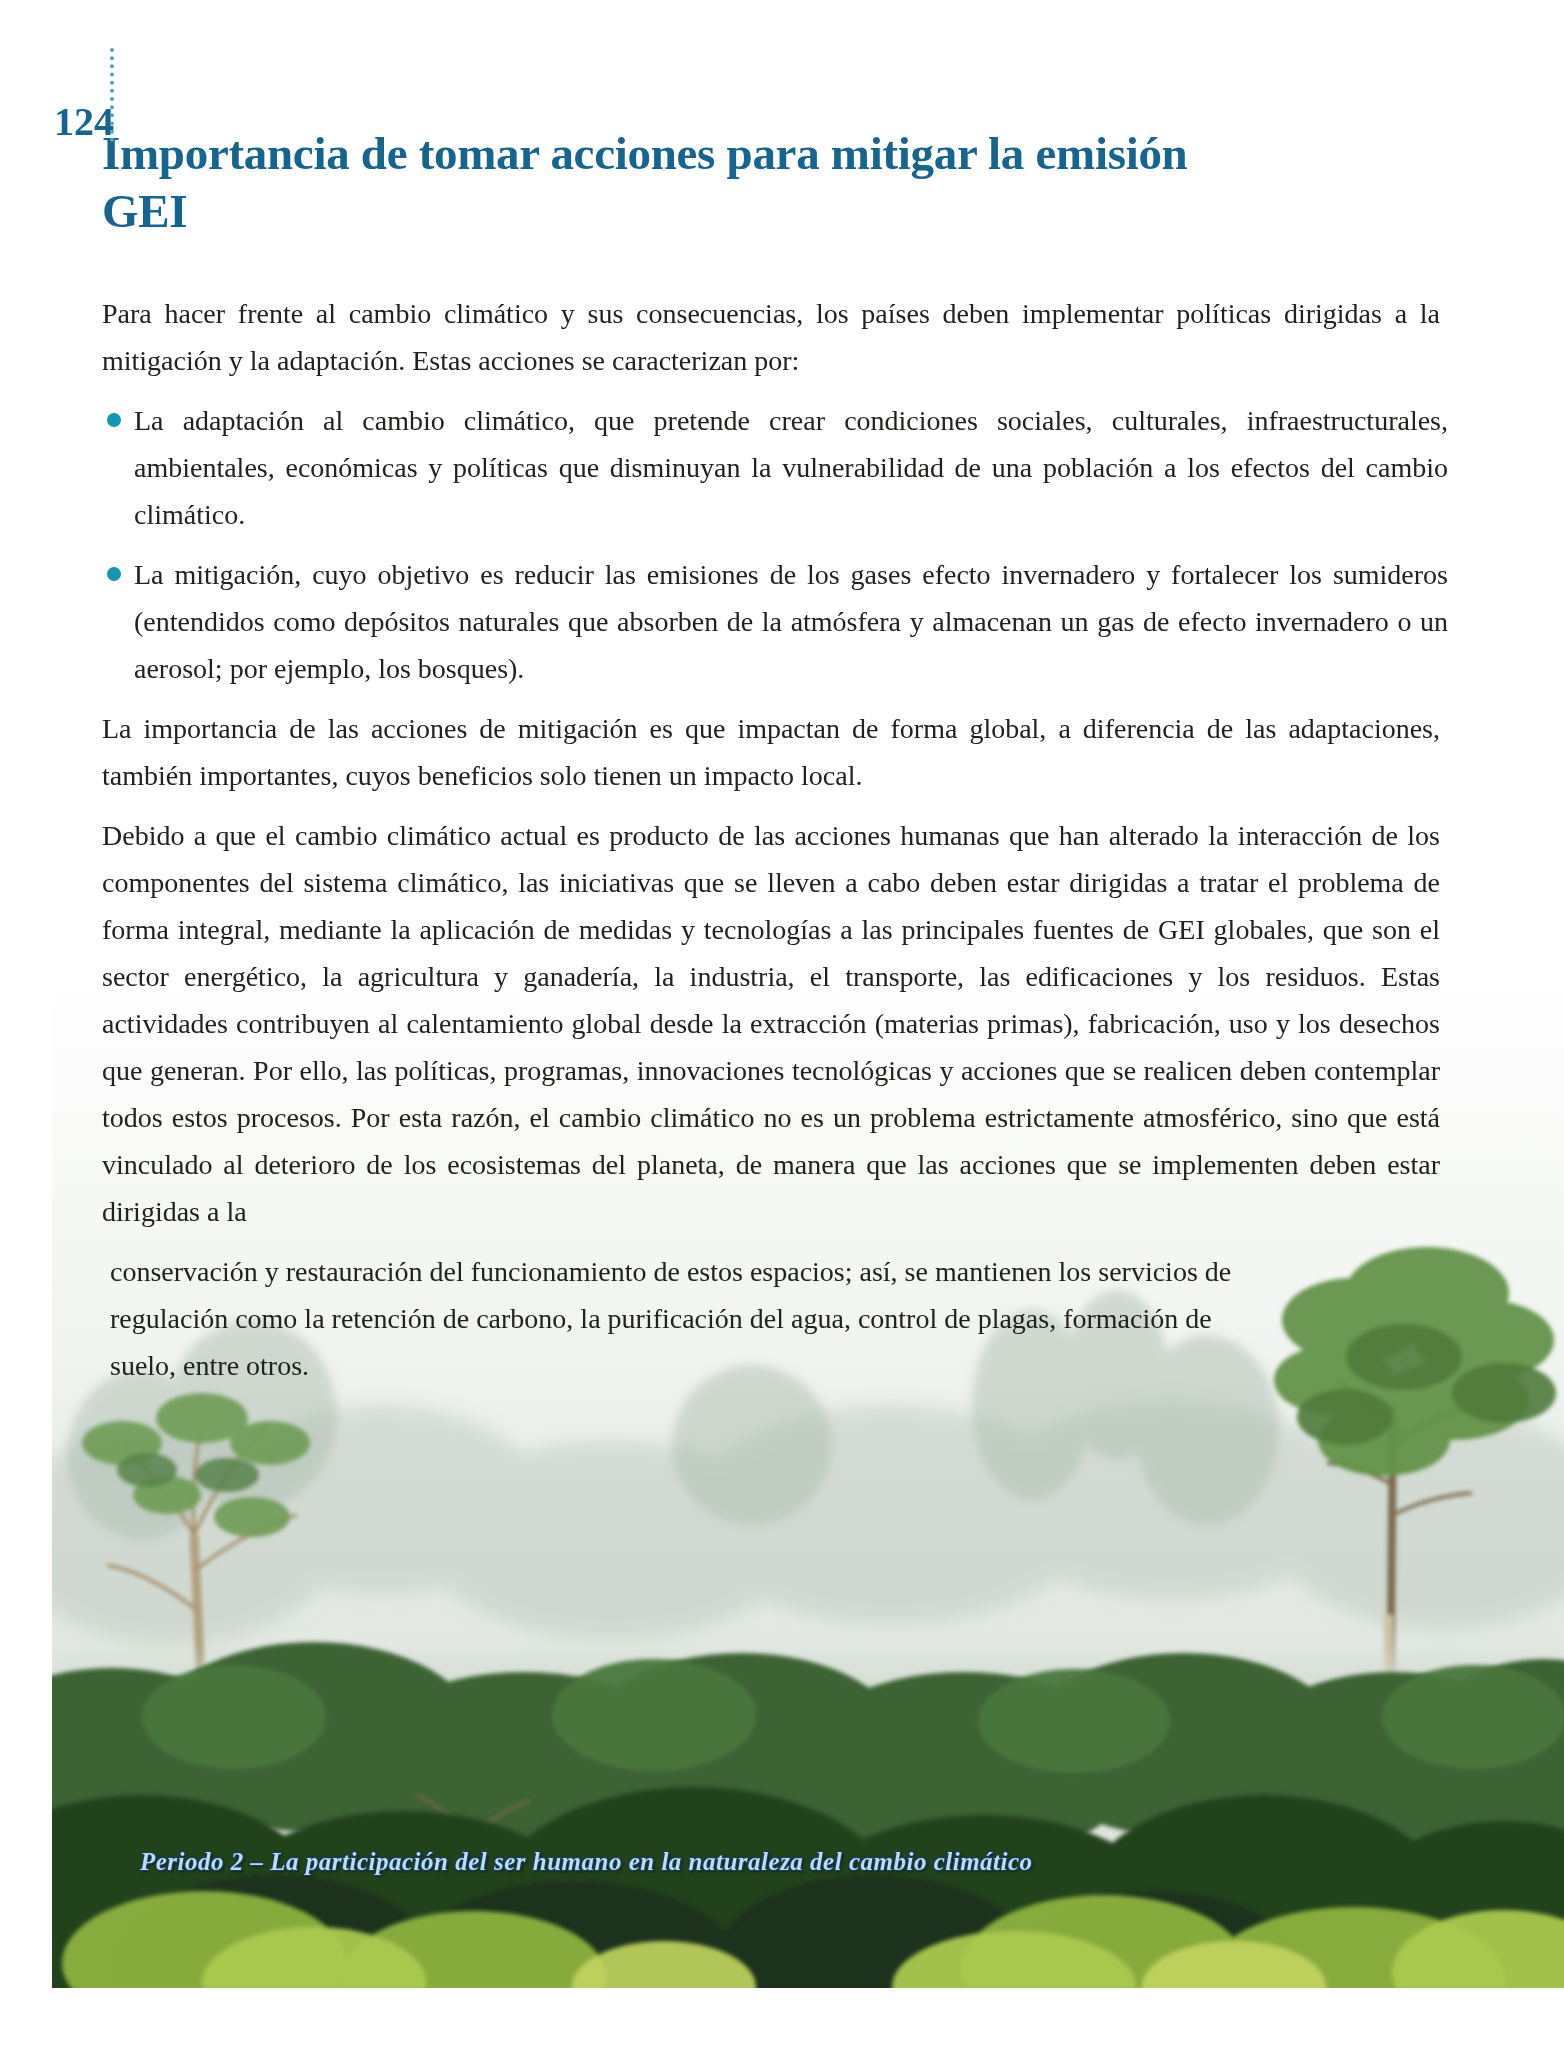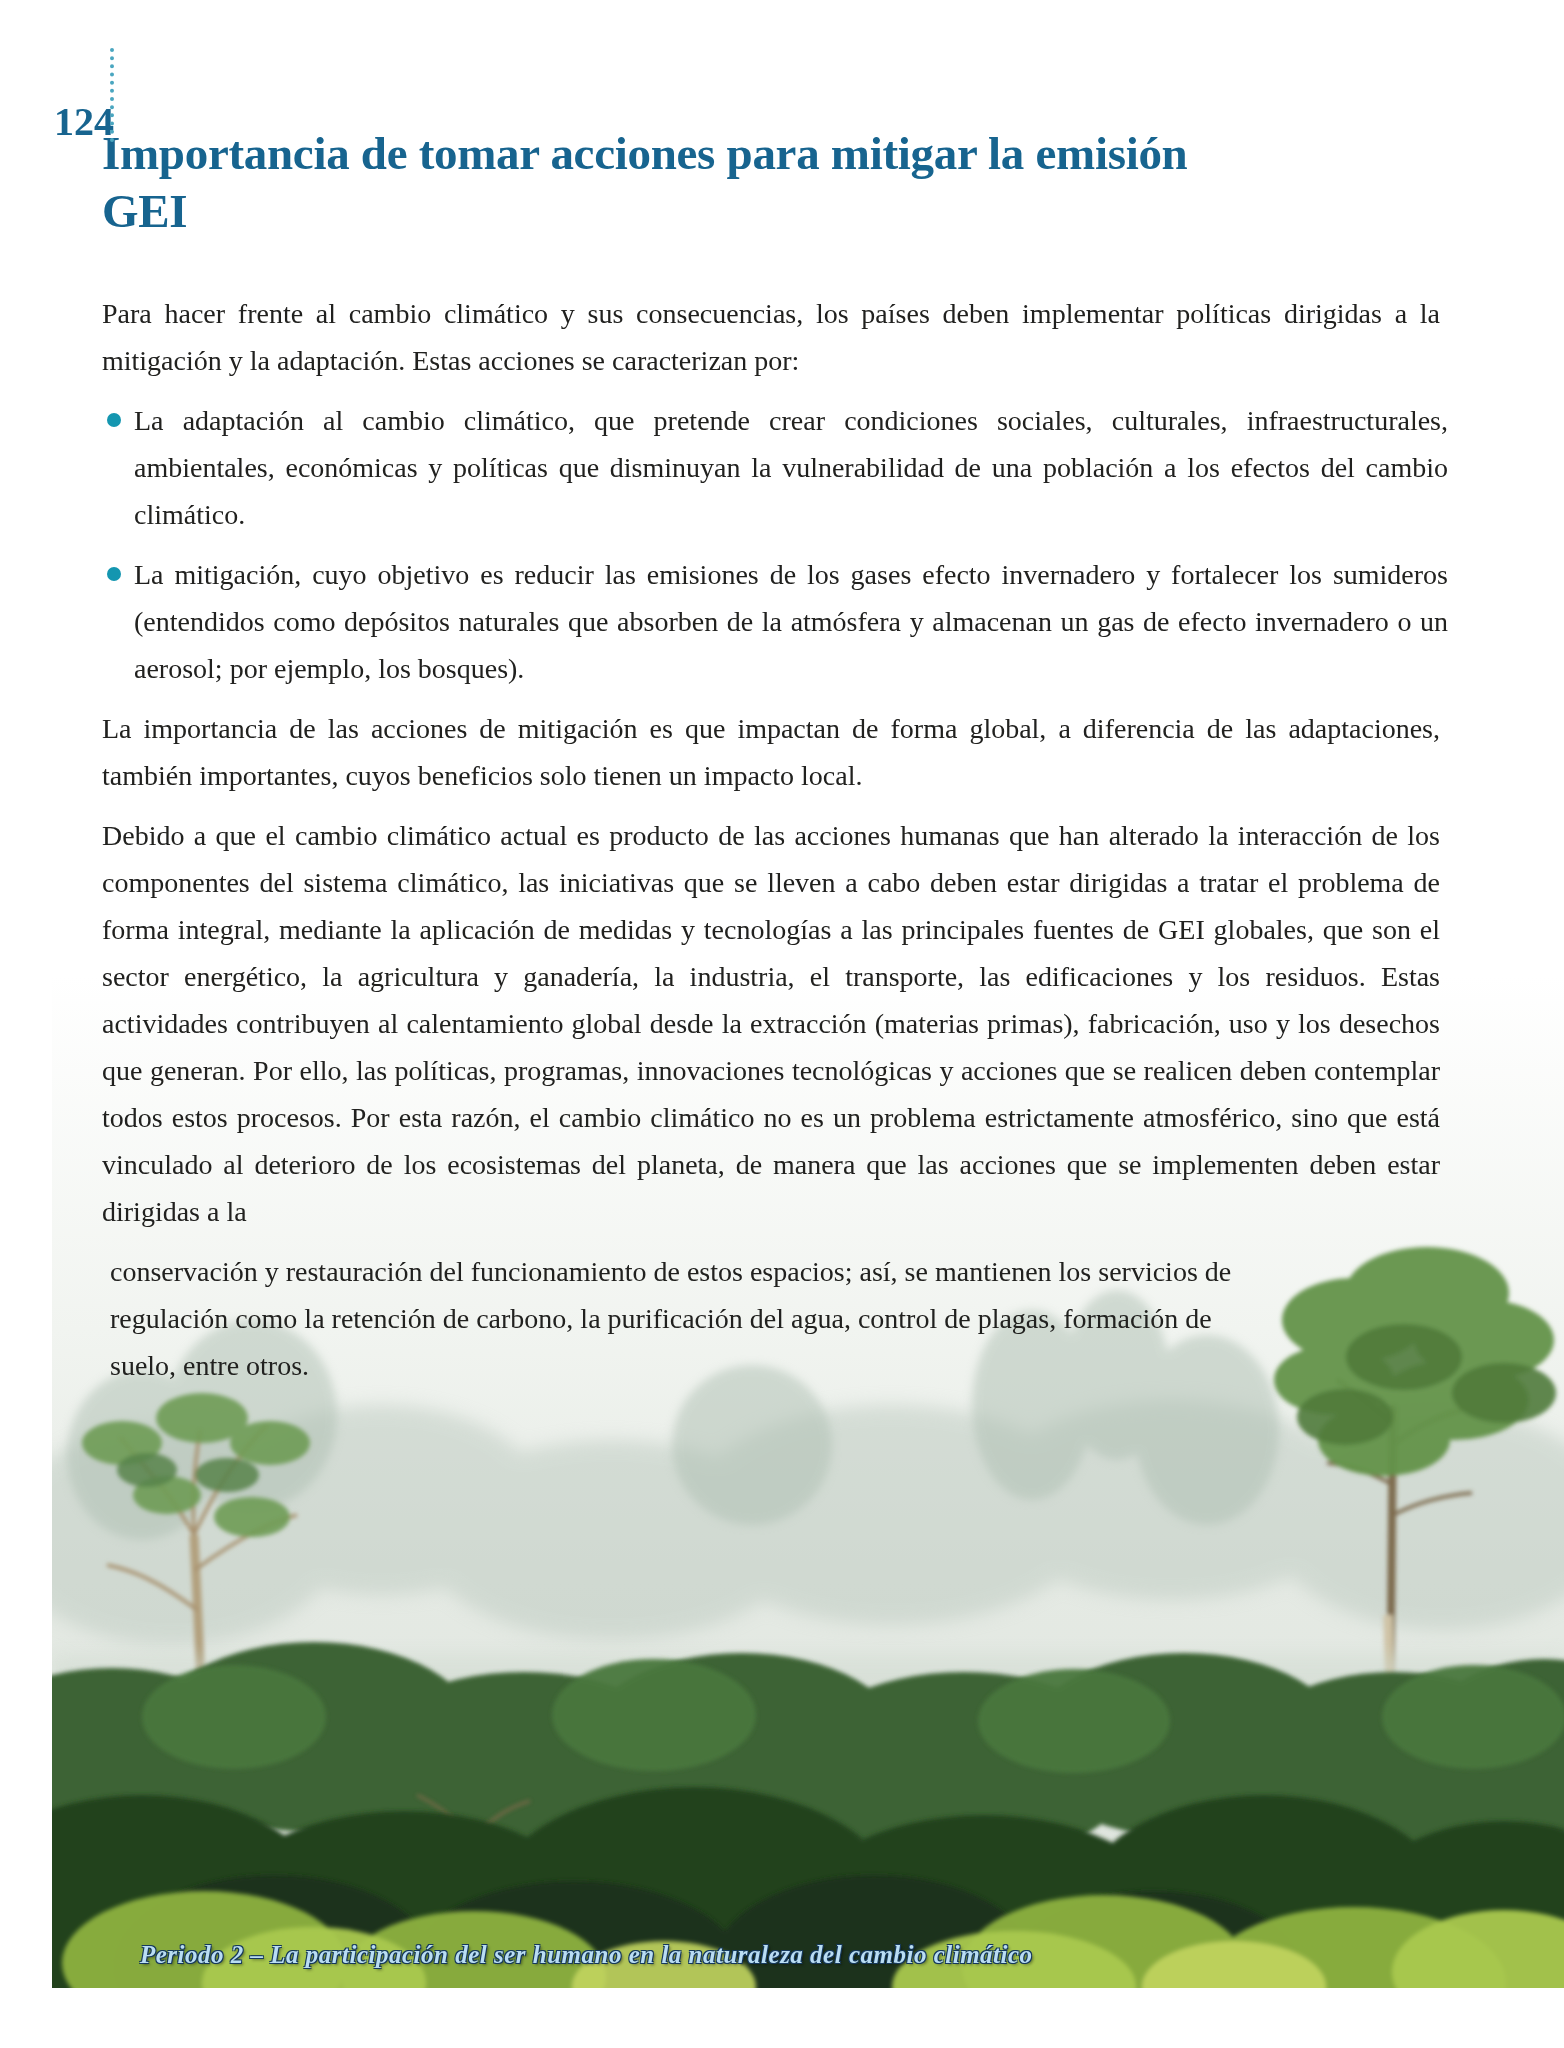--- a/index.html
+++ b/index.html
@@ -75,21 +75,21 @@
   .photo {
     position:absolute; left:52px; top:975px;
     width:1512px; height:1013px;
     z-index:1;
     overflow:hidden;
   }
   .photo svg { display:block; width:100%; height:100%; }
 
   
   .photo-caption {
-    position:absolute; left:140px; top:1941px;
+    position:absolute; left:140px; top:1848px;
     z-index:3;
     font-style:italic; font-weight:bold;
     font-size:25px;
     color:#b9ddf3;
     letter-spacing:0.5px;
     text-shadow:
       1px 1px 0 #16395c, -1px -1px 0 #16395c,
       1px -1px 0 #16395c, -1px 1px 0 #16395c,
       2px 2px 3px rgba(0,0,0,0.45);
   }

